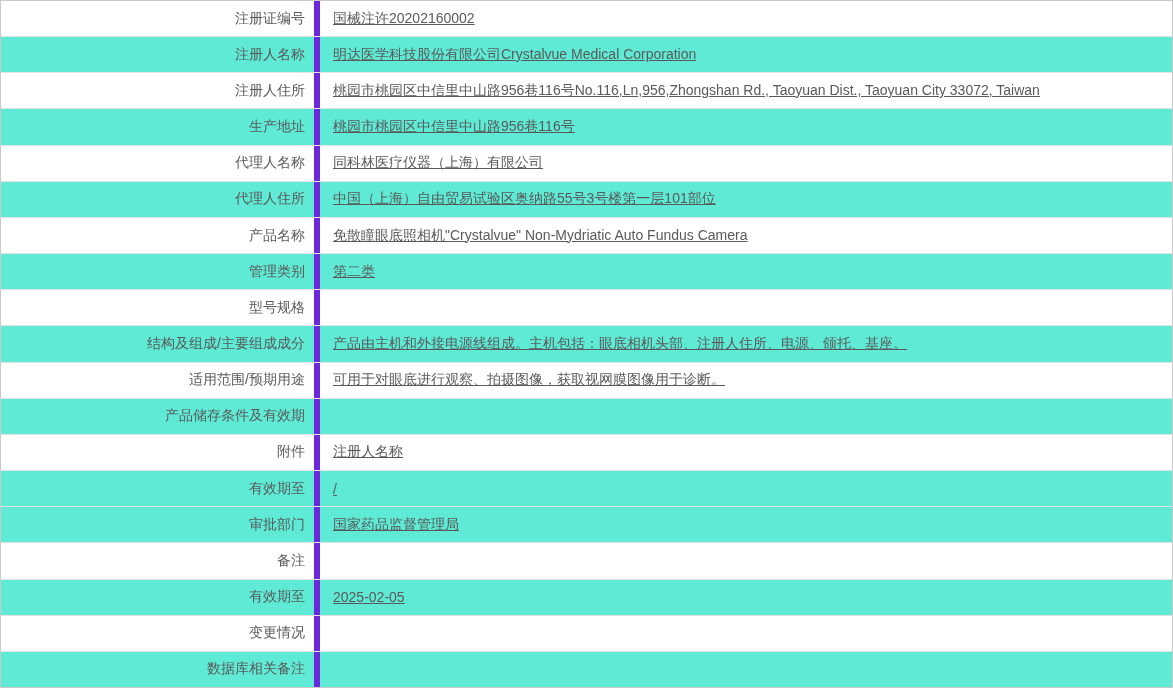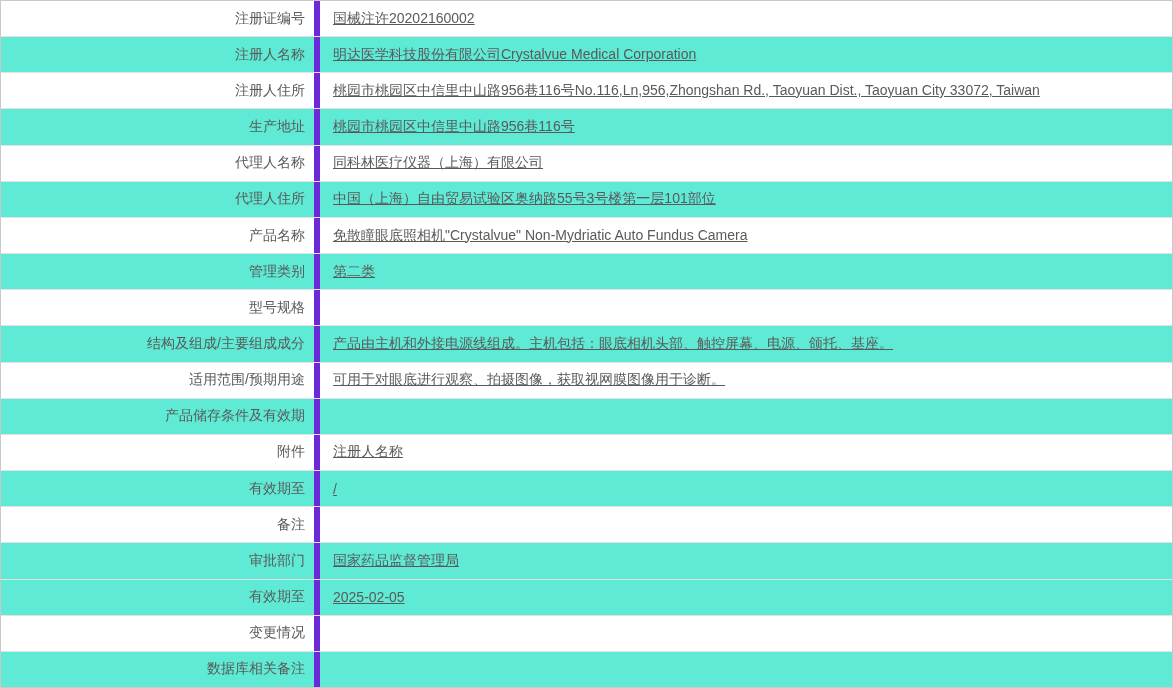--- a/index.html
+++ b/index.html
@@ -84,45 +84,45 @@
   </div>
   <div class="row alt">
     <div class="cell-label">管理类别</div>
     <div class="cell-value">第二类</div>
   </div>
   <div class="row">
     <div class="cell-label">型号规格</div>
   </div>
   <div class="row alt">
     <div class="cell-label">结构及组成/主要组成成分</div>
-    <div class="cell-value">产品由主机和外接电源线组成。主机包括：眼底相机头部、触控屏幕、电源、颌托、基座。</div>
+    <div class="cell-value">产品由主机和外接电源线组成。主机包括：眼底相机头部、注册人住所、电源、颌托、基座。</div>
   </div>
   <div class="row">
     <div class="cell-label">适用范围/预期用途</div>
     <div class="cell-value">可用于对眼底进行观察、拍摄图像，获取视网膜图像用于诊断。</div>
   </div>
   <div class="row alt">
     <div class="cell-label">产品储存条件及有效期</div>
     <div class="cell-value"></div>
   </div>
   <div class="row">
     <div class="cell-label">附件</div>
     <div class="cell-value">注册人名称</div>
   </div>
   <div class="row alt">
     <div class="cell-label">有效期至</div>
     <div class="cell-value">/</div>
   </div>
+  <div class="row alt">
+    <div class="cell-label">审批部门</div>
+    <div class="cell-value">国家药品监督管理局</div>
+  </div>
   <div class="row">
     <div class="cell-label">备注</div>
     <div class="cell-value"></div>
-  </div>
-  <div class="row alt">
-    <div class="cell-label">审批部门</div>
-    <div class="cell-value">国家药品监督管理局</div>
   </div>
   <div class="row alt">
     <div class="cell-label">有效期至</div>
     <div class="cell-value">2025-02-05</div>
   </div>
   <div class="row">
     <div class="cell-label">变更情况</div>
     <div class="cell-value"></div>
   </div>
   <div class="row alt">

